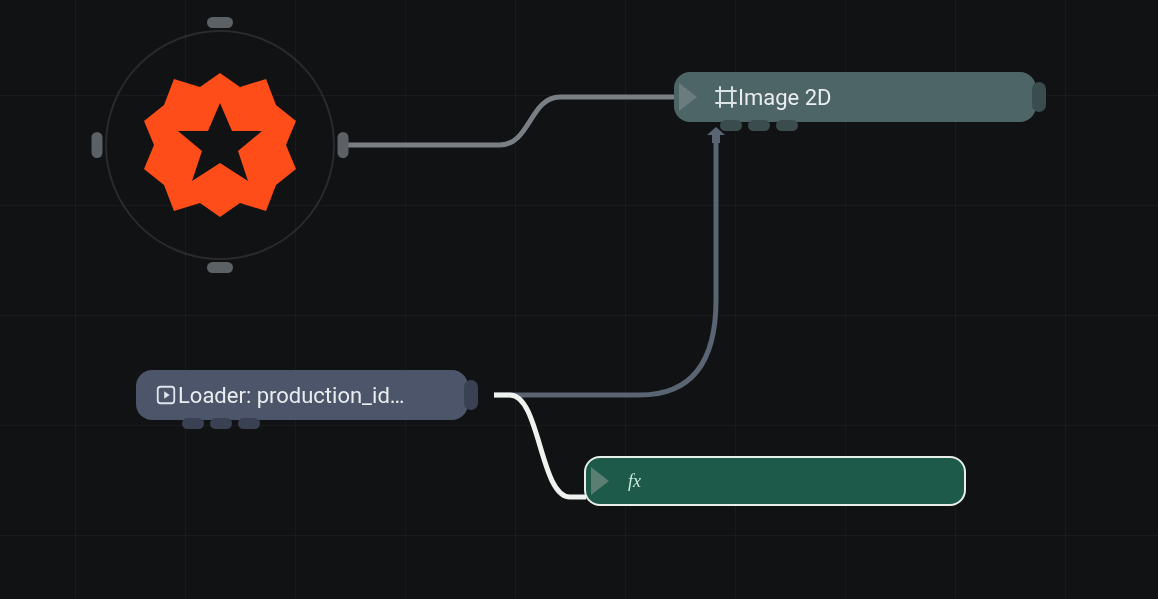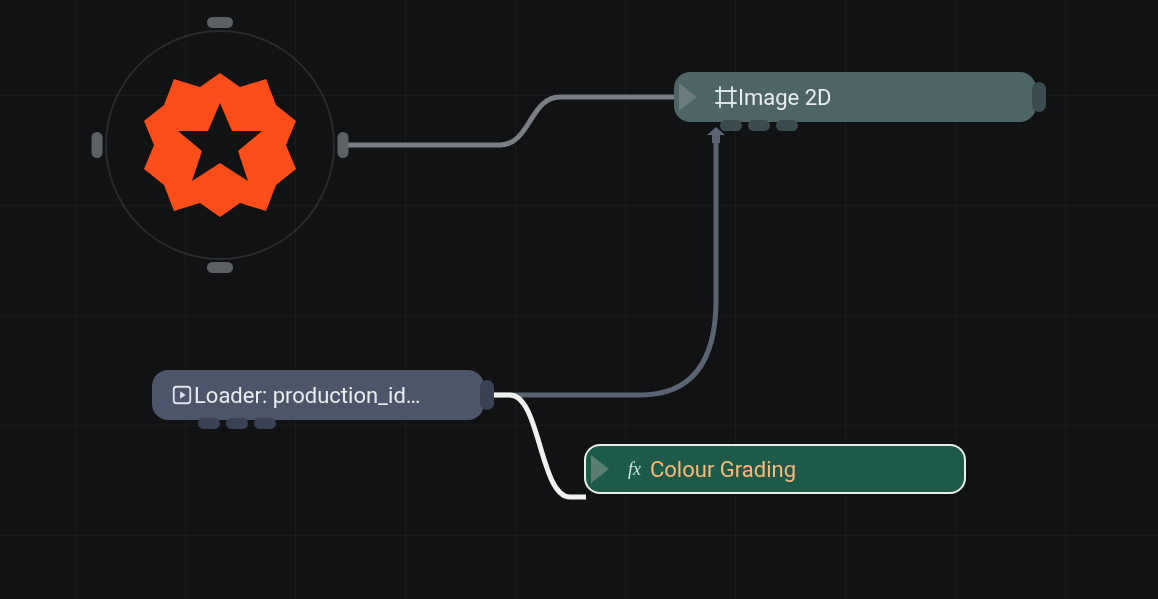--- a/index.html
+++ b/index.html
@@ -66,30 +66,30 @@
   }
 
   .node.image2d {
     left:674px; top:72px; width:362px;
     background:#4e6567;
   }
   .node.image2d .bottom-ports span { background:#3b4c4e; }
   .node.image2d .out-port { background:#3b4c4e; }
 
   .node.loader {
-    left:152px; top:370px; width:332px;
+    left:136px; top:370px; width:332px;
     background:#4c5569;
   }
   .node.loader .bottom-ports span { background:#3a4152; }
   .node.loader .out-port { background:#3a4152; }
 
   .node.colourgrading {
-    left:584px; top:444px; width:382px;
+    left:584px; top:456px; width:382px;
     background:#1d5a49;
-    border:2px solid #e8efe9; color:#fdba74;
+    border:2px solid #e8efe9; color:#84cc16;
   }
 
   
   .arrow-in {
     width:0; height:0;
     border-top:14px solid transparent;
     border-bottom:14px solid transparent;
     border-left:18px solid #6d7179;
     margin-left:-2px;
   }
@@ -185,14 +185,13 @@
 
 <div class="node colourgrading">
   <div class="in-port">
     <div class="arrow-in"></div>
   </div>
   <div class="icon">
     <svg viewBox="0 0 24 24" width="24" height="24">
       <text x="2" y="18" font-family="Georgia, 'Times New Roman', serif" font-style="italic" font-size="18" fill="#cfe7de">fx</text>
     </svg>
   </div>
-  <span class="label">Colour Grading</span>
 </div>
 
 </body></html>

